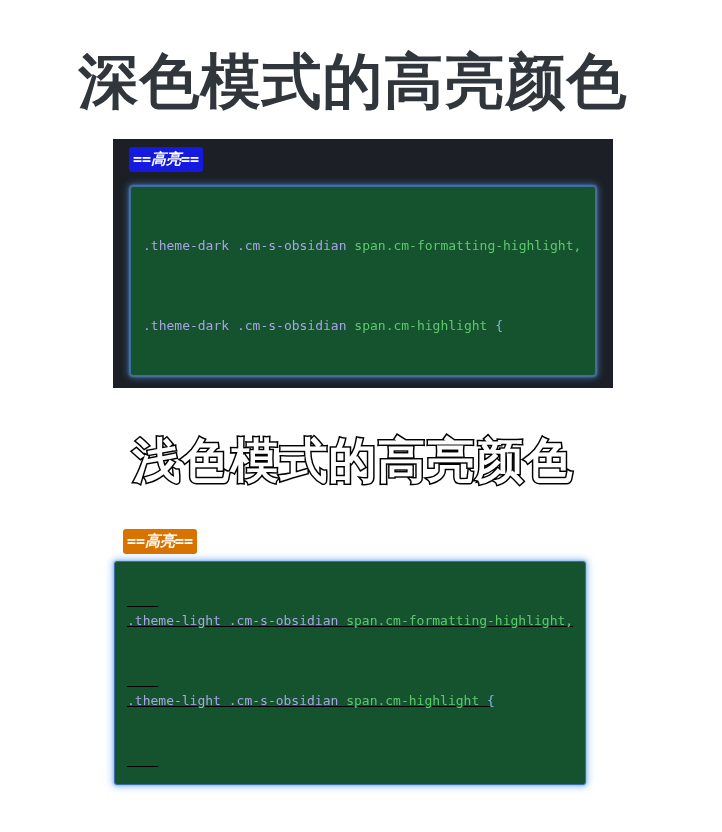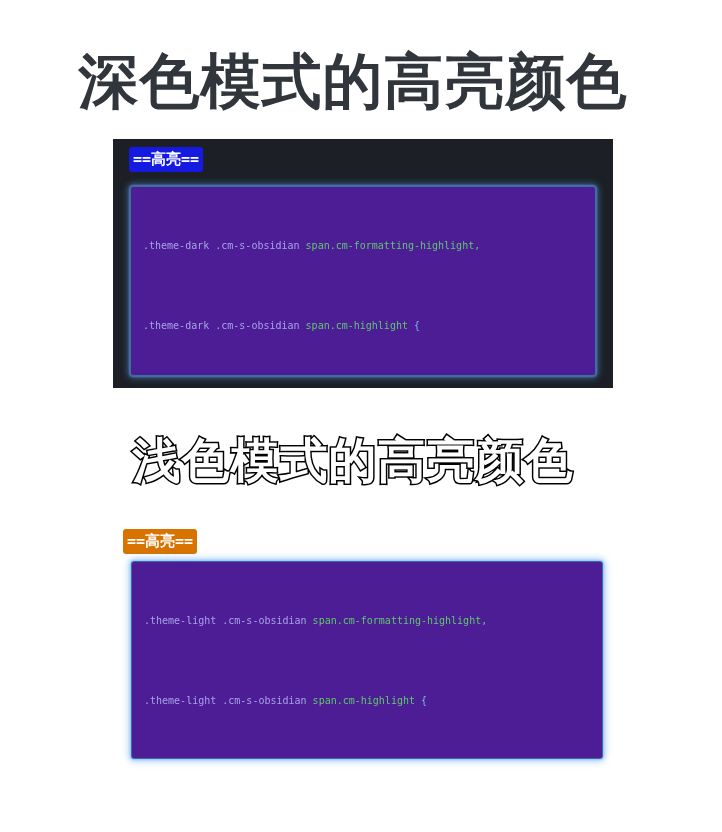--- a/index.html
+++ b/index.html
@@ -58,65 +58,67 @@
   .badge {
     display: inline-block;
     font-family: "DejaVu Sans Mono", "Liberation Mono", monospace;
     font-size: 15px;
     line-height: 18px;
     font-weight: 700;
     color: #ffffff;
     border-radius: 3px;
     padding: 3px 4px 4px 4px;
     white-space: nowrap;
+    font-style: italic;
   }
 
   .badge-dark {
     position: absolute;
     left: 16px;
     top: 8px;
     background: #141ae0;
   }
 
   .badge-light {
     position: absolute;
     left: 123px;
     top: 529px;
     background: #d87300;
   }
 
   
   .code-block {
-    background: #4c1d95;
+    background: #14532d;
     border: 1px solid #3b6ea8;
     border-radius: 3px;
     box-shadow: 0 0 7px 2px rgba(86, 156, 235, 0.55),
                 0 0 2px 1px rgba(120, 180, 250, 0.5);
     padding: 9px 12px 10px 12px;
     font-family: "DejaVu Sans Mono", "Liberation Mono", monospace;
-    font-size: 10px;
+    font-size: 13px;
     line-height: 20px;
     white-space: pre;
     overflow: hidden;
   }
 
   .code-dark {
     position: absolute;
     left: 17px;
     top: 47px;
     width: 466px;
     height: 190px;
   }
 
   .code-light {
     position: absolute;
-    left: 131px;
+    left: 114px;
     top: 561px;
     width: 472px;
-    height: 198px;
+    height: 224px;
+    text-decoration: underline;
   }
 
   .line { height: 20px; }
 
   
   .tok-selector  { color: #a9a3e8; }
   .tok-tag       { color: #5fc86e; }
   .tok-brace     { color: #7fb5dd; }
   .tok-comma     { color: #5fc86e; }
 </style>

